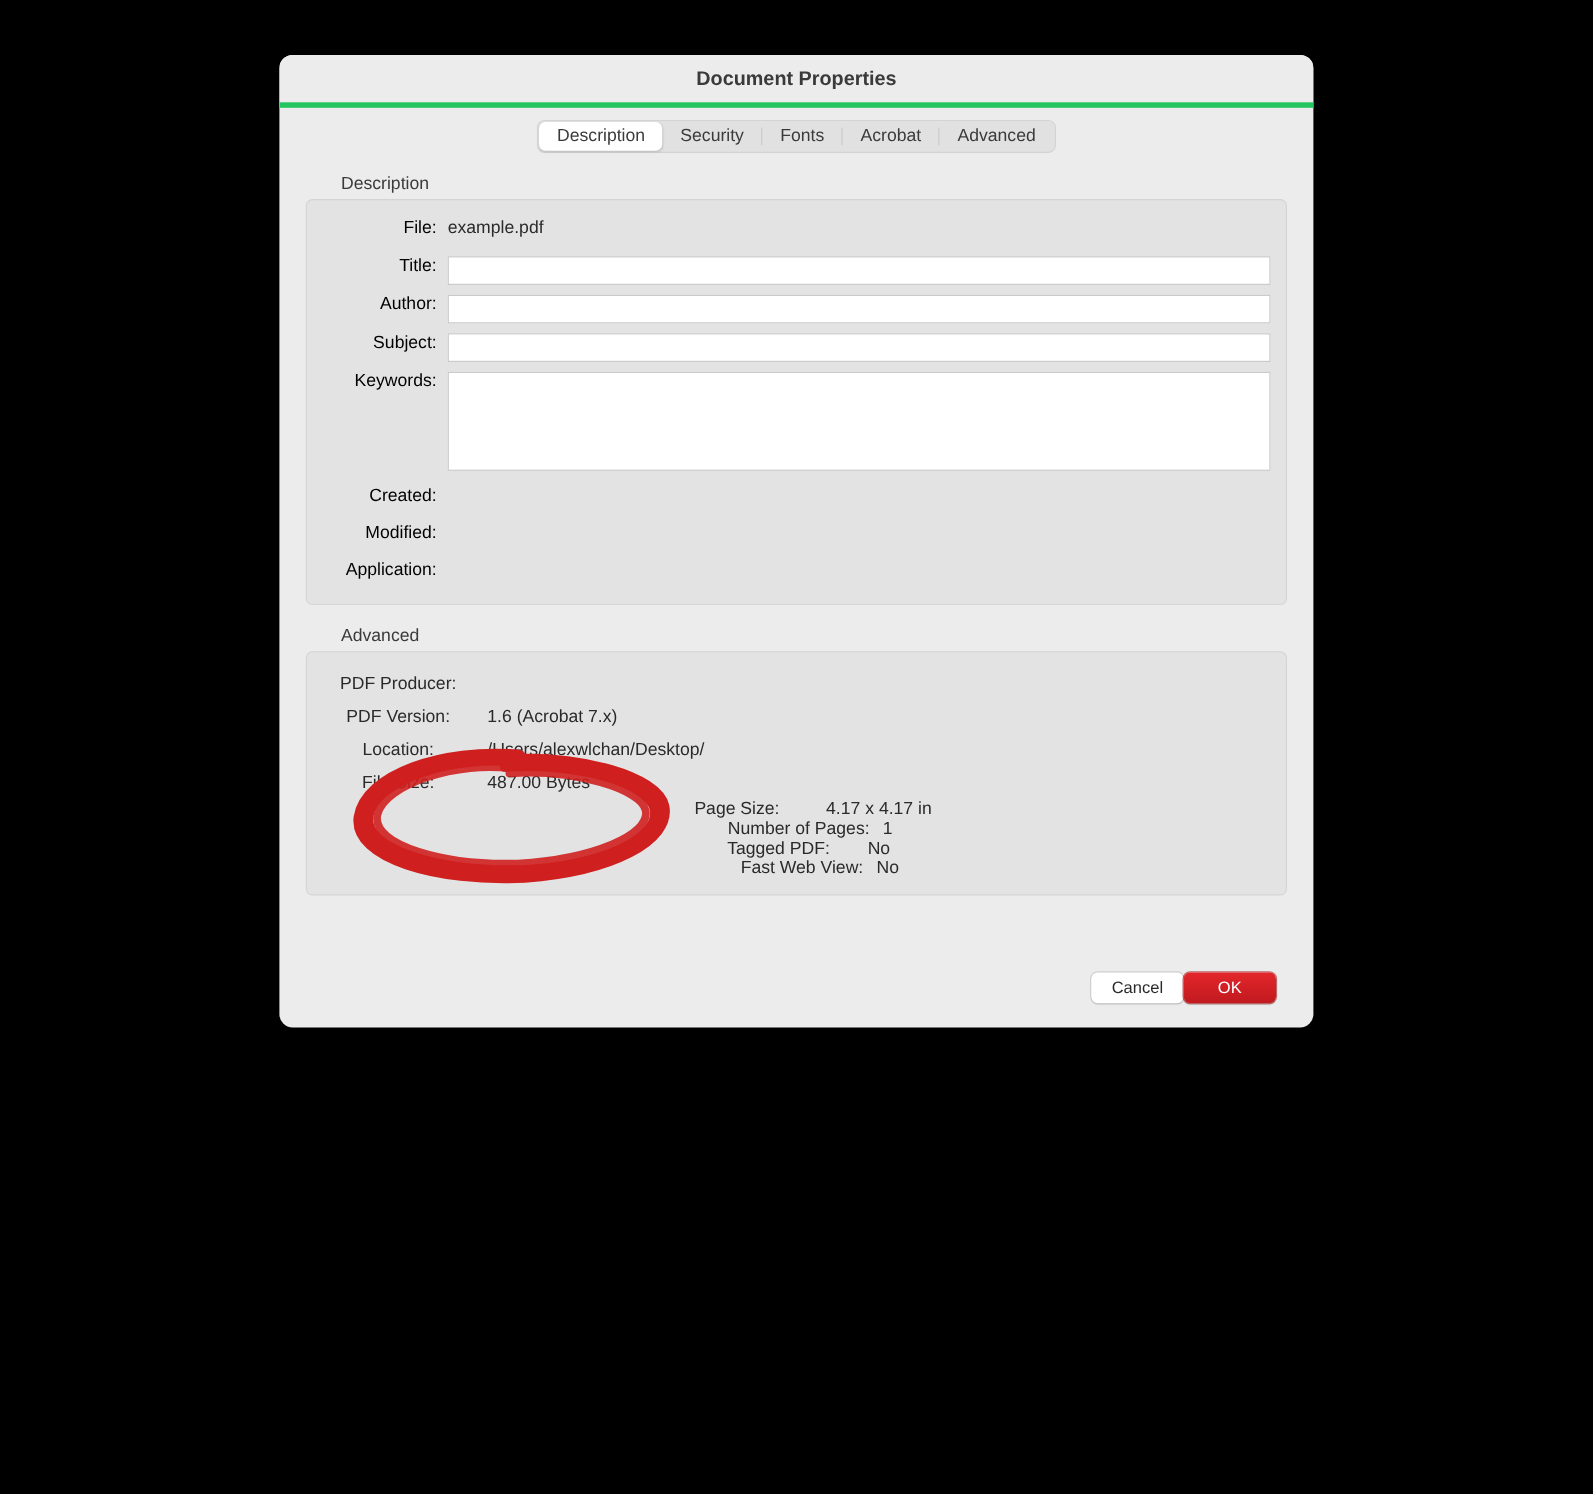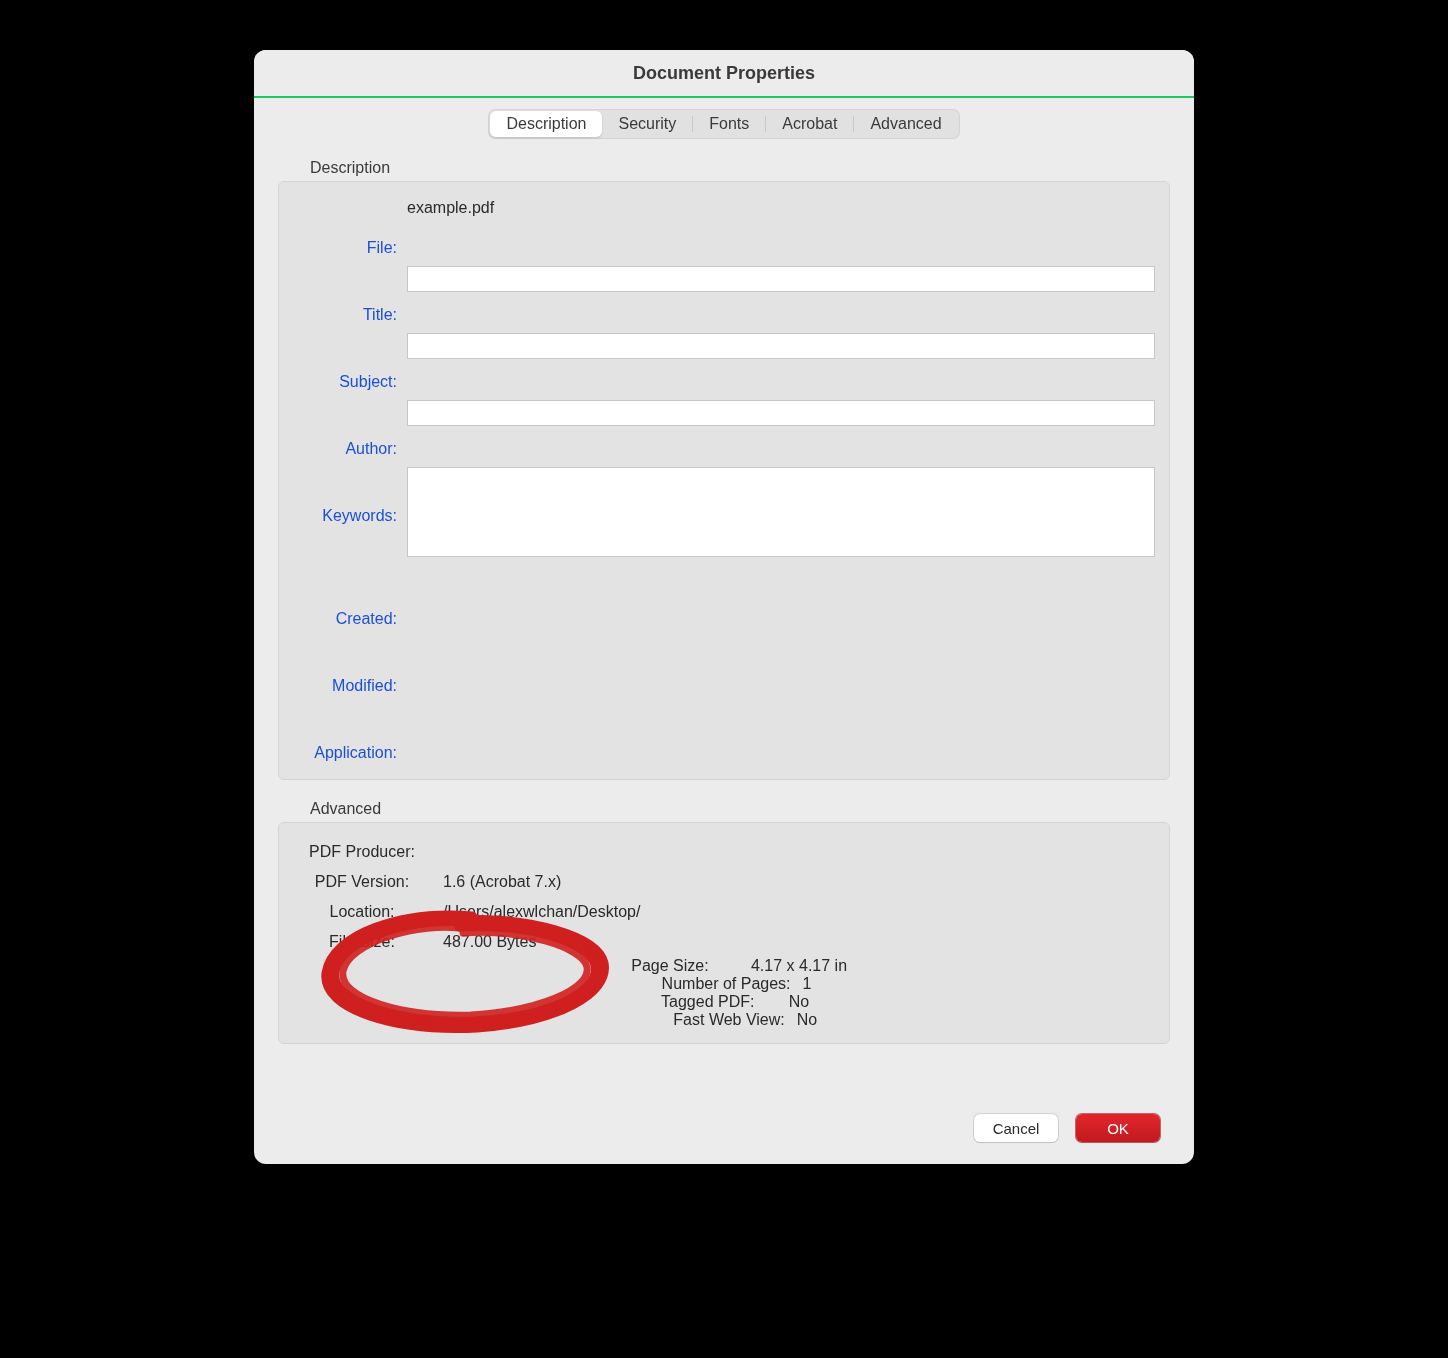--- a/index.html
+++ b/index.html
@@ -21,21 +21,21 @@
       border-radius: 12px;
       box-shadow: 0 20px 60px rgba(0,0,0,0.5);
       overflow: hidden;
       position: relative;
     }
     .titlebar {
       height: 48px;
       display: flex;
       align-items: center;
       justify-content: center;
-      border-bottom: 2px solid #22c55e;
+      border-bottom: 5px solid #22c55e;
       background: #ececec;
     }
     .titlebar-title {
       font-weight: 700;
       font-size: 18px;
       color: #3a3a3a;
     }
     .content {
       padding: 0 24px 22px 24px;
     }
@@ -89,23 +89,22 @@
       margin-bottom: 6px;
       min-height: 28px;
     }
     .row:last-child { margin-bottom: 0; flex-direction: column; }
     .label-col {
       width: 114px;
       text-align: right;
       padding-right: 10px;
       padding-top: 3px;
       font-size: 16px;
-      color: #1d4ed8;
+      color: #000000;
       flex-shrink: 0;
-      margin-top: 40px;
     }
     .value-col {
       flex: 1;
       padding-top: 3px;
       font-size: 16px;
       color: #2a2a2a;
     }
     input[type=text].field {
       width: 100%;
       height: 26px;
@@ -156,21 +155,20 @@
       font-size: 16px;
     }
     .adv-two .adv-value2 { font-size:16px; }
     .scribble {
       position: absolute;
       pointer-events: none;
     }
     .footer {
       display: flex;
       justify-content: flex-end;
-      gap: 18px;
       padding: 70px 10px 0 0;
     }
     .btn {
       min-width: 84px;
       height: 28px;
       border-radius: 6px;
       font-size: 15px;
       border: none;
       cursor: default;
     }
@@ -215,25 +213,25 @@
       <div class="group-box">
         <div class="row">
           <div class="label-col">File:</div>
           <div class="value-col">example.pdf</div>
         </div>
         <div class="row">
           <div class="label-col">Title:</div>
           <div class="value-col"><input type="text" class="field" value="" style=""></div>
         </div>
         <div class="row">
+          <div class="label-col">Author:</div>
+          <div class="value-col"><input type="text" class="field" value="" style=""></div>
+        </div>
+        <div class="row">
           <div class="label-col">Subject:</div>
-          <div class="value-col"><input type="text" class="field" value="" style=""></div>
-        </div>
-        <div class="row">
-          <div class="label-col">Author:</div>
           <div class="value-col"><input type="text" class="field" value="" style=""></div>
         </div>
         <div class="row">
           <div class="label-col">Keywords:</div>
           <div class="value-col"><textarea class="field" style=""></textarea></div>
         </div>
         <div class="row">
           <div class="label-col">Created:</div>
           <div class="value-col"></div>
         </div>

